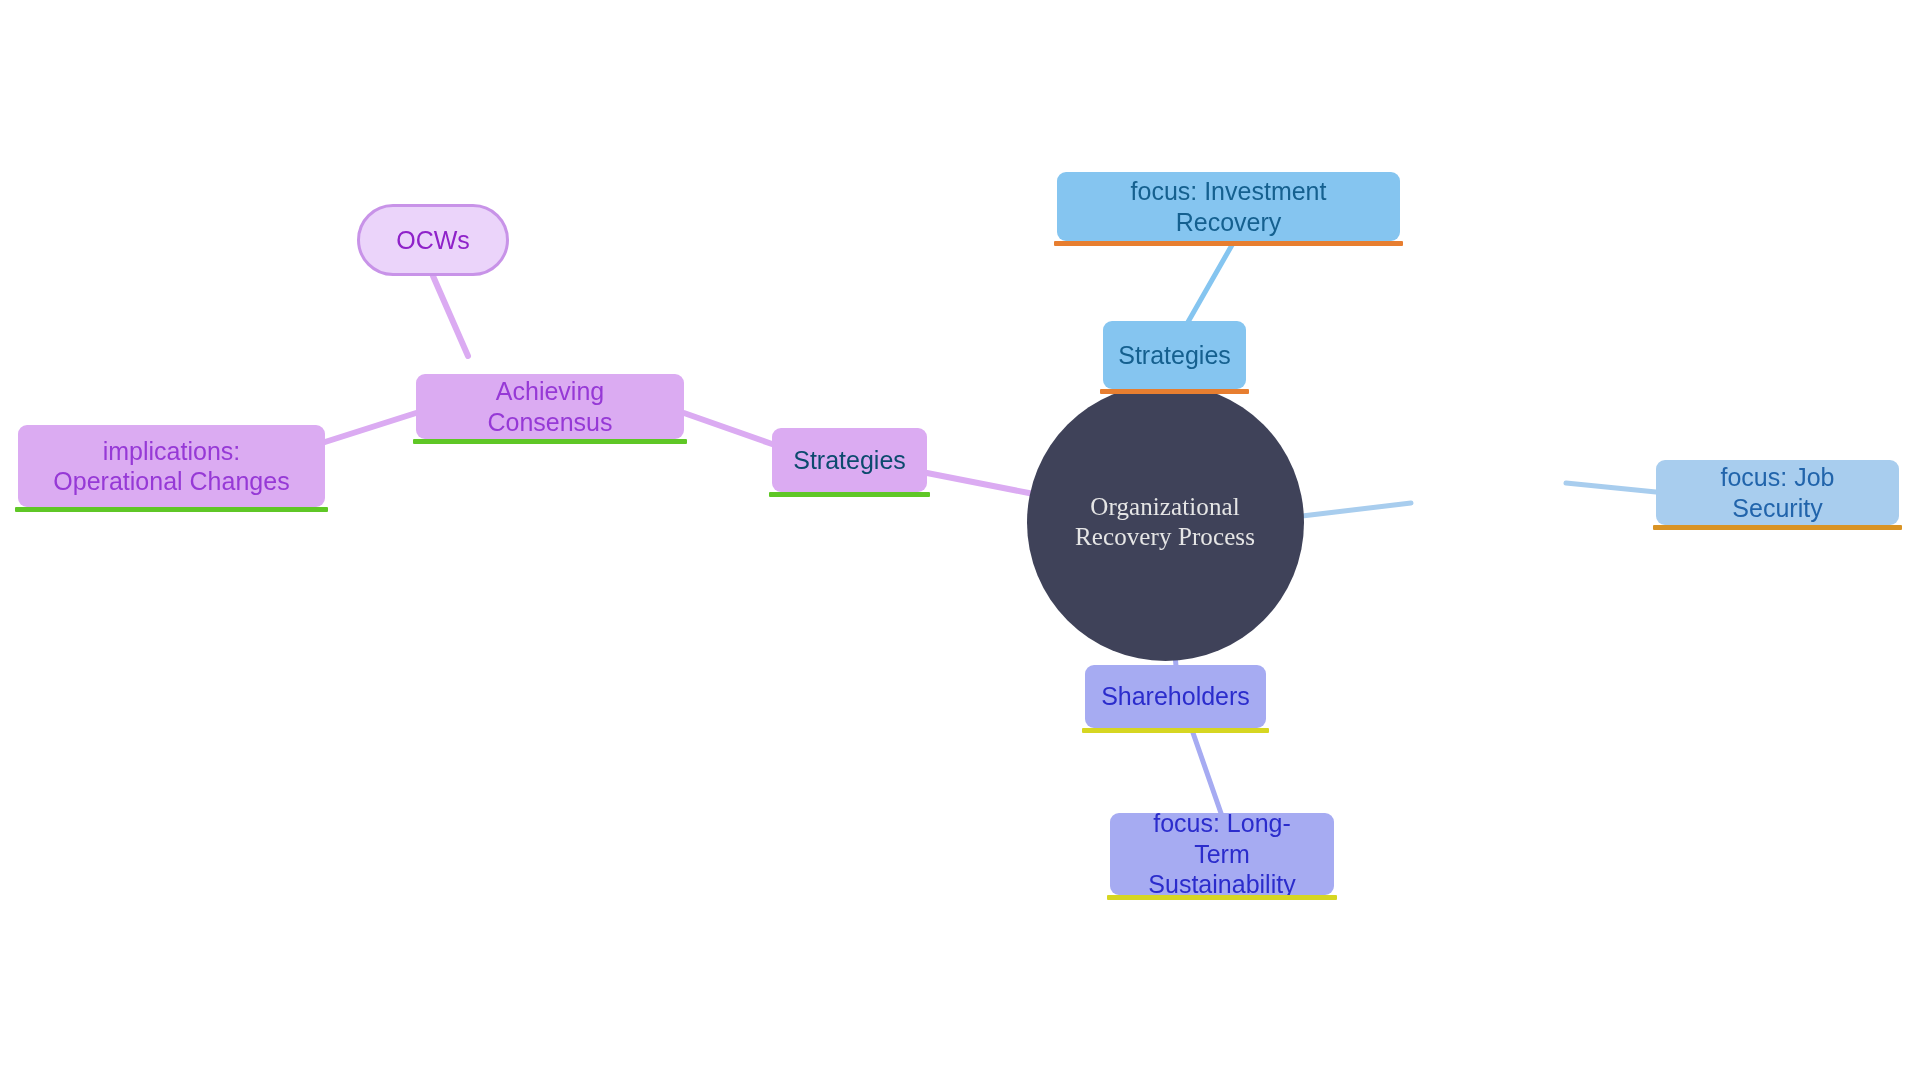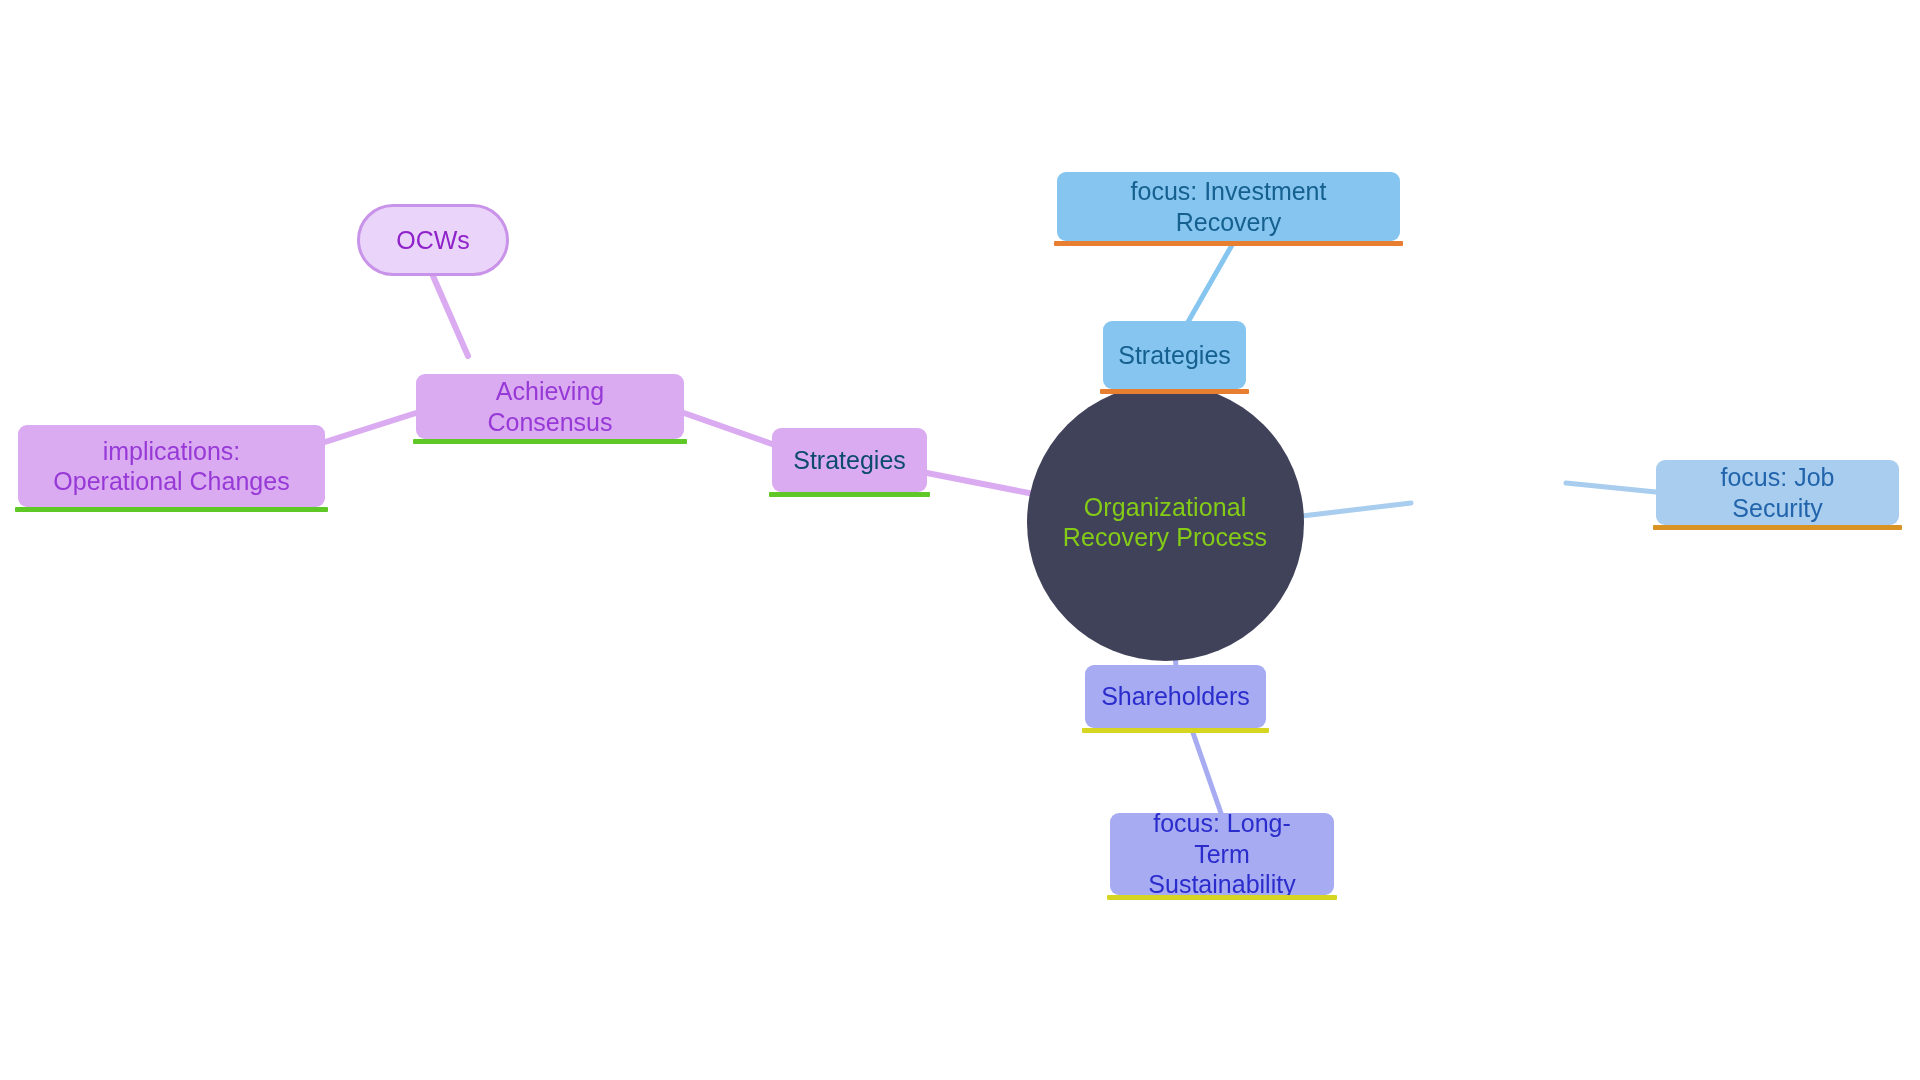--- a/index.html
+++ b/index.html
@@ -119,21 +119,21 @@
 
     <path d="M 1034,494 L 927,473" stroke="#dbabf2" stroke-width="6" fill="none" stroke-linecap="round"></path>
 
     <path d="M 772,444 L 684,413" stroke="#dbabf2" stroke-width="6" fill="none" stroke-linecap="round"></path>
 
     <path d="M 468,356 L 433,276" stroke="#dbabf2" stroke-width="6" fill="none" stroke-linecap="round"></path>
 
     <path d="M 416,413 L 325,442" stroke="#dbabf2" stroke-width="6" fill="none" stroke-linecap="round"></path>
   </svg>
 
-  <div class="node node-root" id="n-root" style="width: 277px; height: 277px; left: 1026.5px; top: 383.5px; background: rgb(63, 66, 89); color: #84cc16;">
+  <div class="node node-root" id="n-root" style="width: 277px; height: 277px; left: 1026.5px; top: 383.5px; background: rgb(63, 66, 89); color: #e5e5e5; font-family: Liberation Serif, serif;">
     <span>Organizational Recovery Process</span>
   </div>
 
   <div class="node node-box br-creditors" id="n-creditors" style="left: 1103px; top: 321px; width: 143px; height: 68px; background: rgb(133, 197, 240); color: rgb(21, 96, 143);">
     <span>Strategies</span>
     <span class="underline" style="background: rgb(231, 126, 48);"></span>
   </div>
 
   <div class="node node-box br-creditors" id="n-creditors-focus" style="left: 1057px; top: 172px; width: 343px; height: 69px; background: rgb(133, 197, 240); color: rgb(21, 96, 143);">
     <span>focus: Investment Recovery</span>

